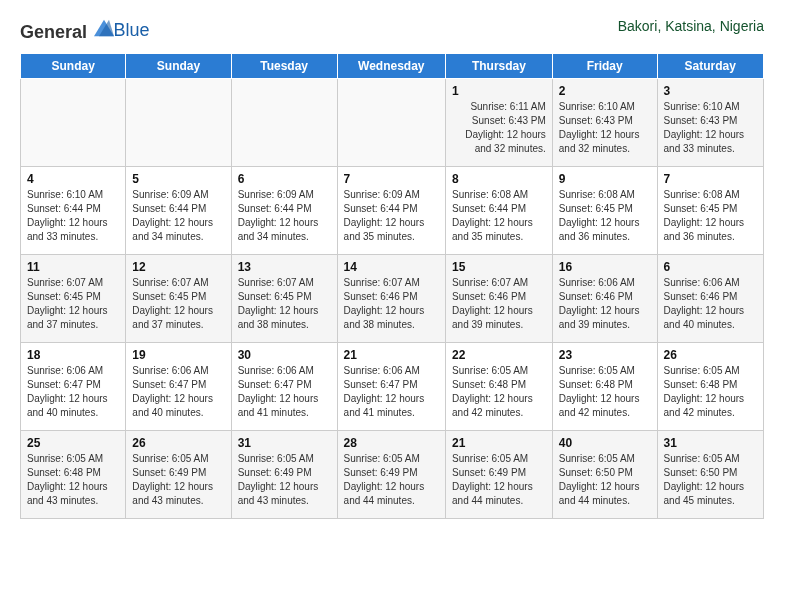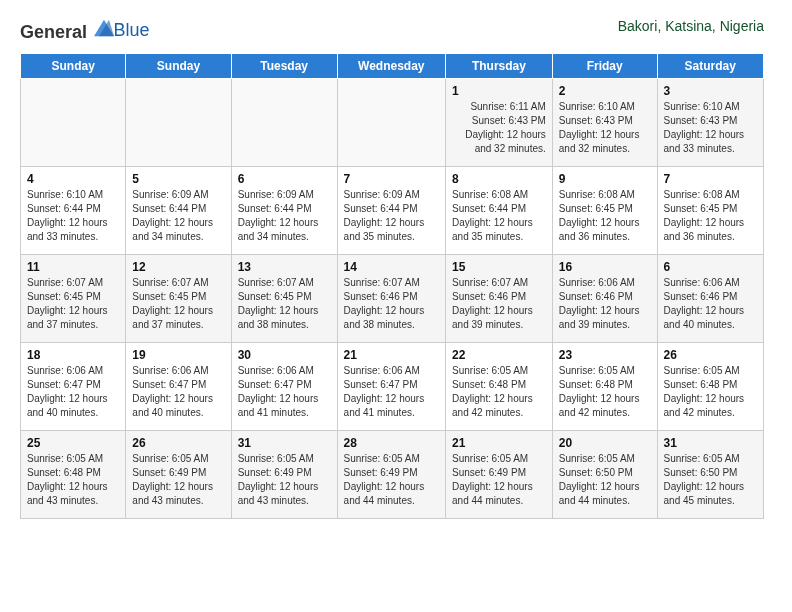--- a/index.html
+++ b/index.html
@@ -342,21 +342,21 @@
 and 44 minutes.</div>
           </td>
           <td>
             <span class="day-num">21</span>
             <div class="day-info" style="white-space: pre-line;">Sunrise: 6:05 AM
 Sunset: 6:49 PM
 Daylight: 12 hours
 and 44 minutes.</div>
           </td>
           <td>
-            <span class="day-num">20</span>
+            <span class="day-num">40</span>
             <div class="day-info" style="white-space: pre-line;">Sunrise: 6:05 AM
 Sunset: 6:50 PM
 Daylight: 12 hours
 and 44 minutes.</div>
           </td>
           <td>
             <span class="day-num">31</span>
             <div class="day-info" style="white-space: pre-line;">Sunrise: 6:05 AM
 Sunset: 6:50 PM
 Daylight: 12 hours

